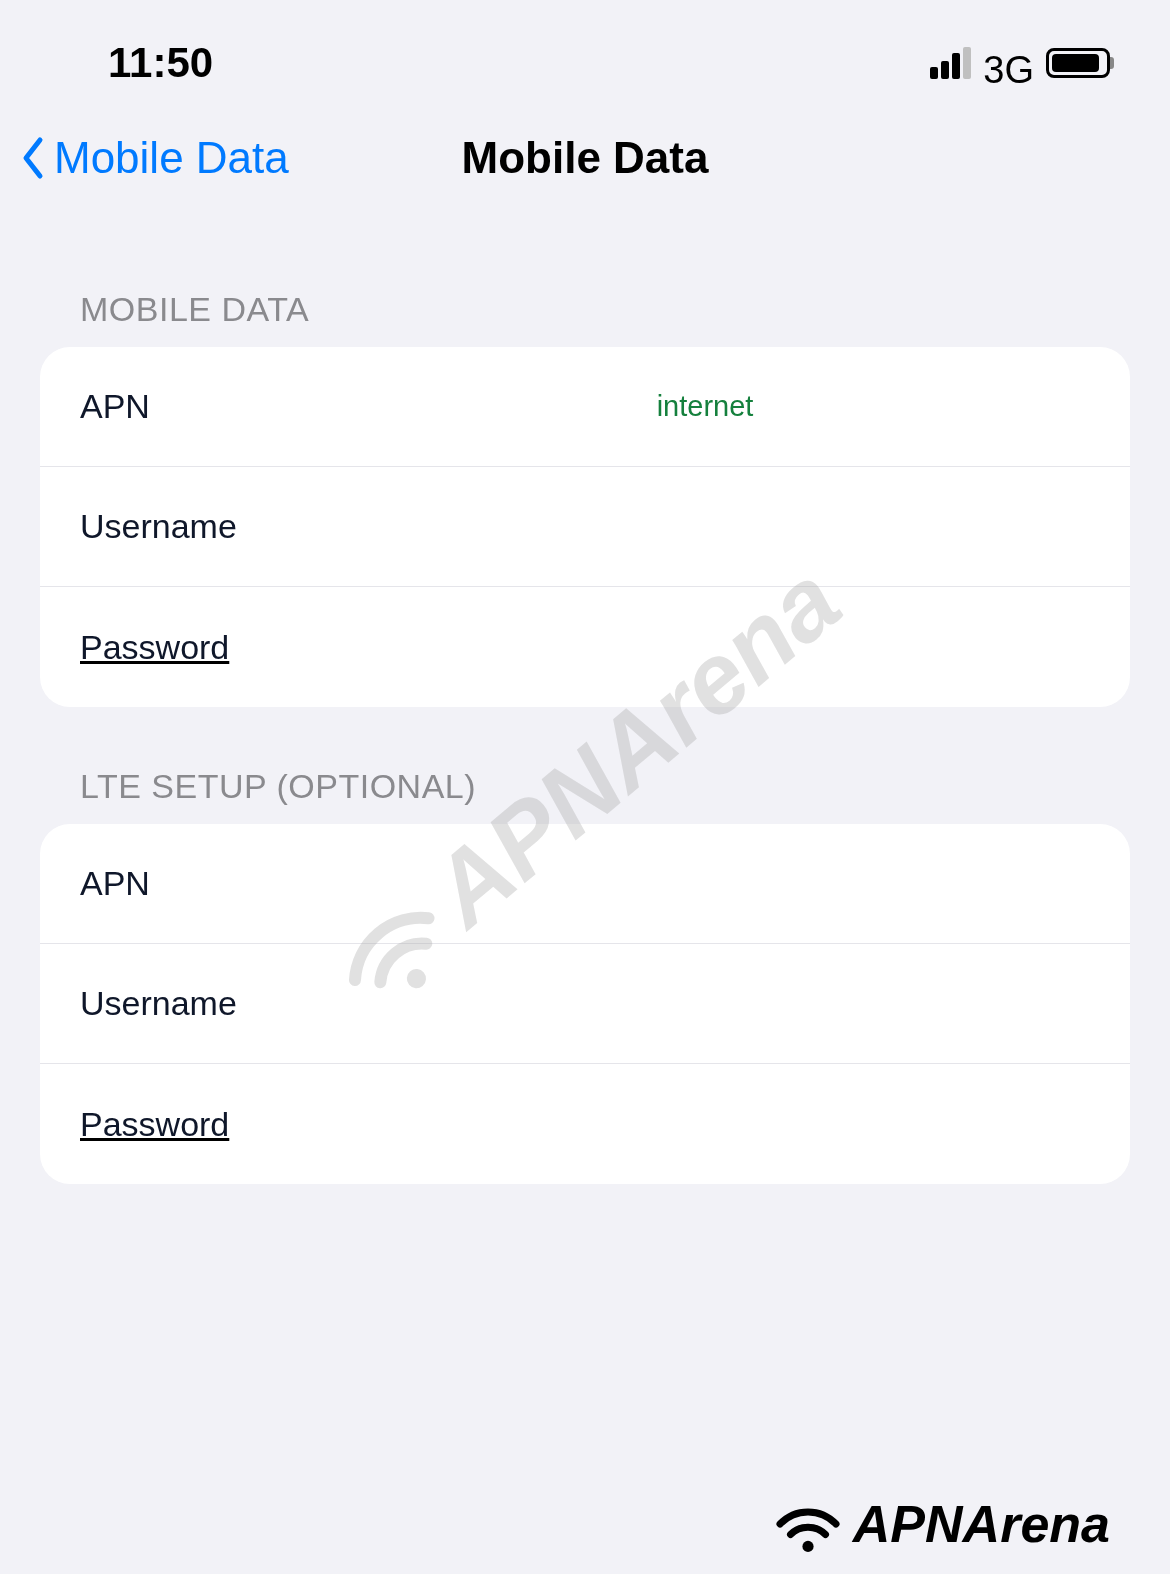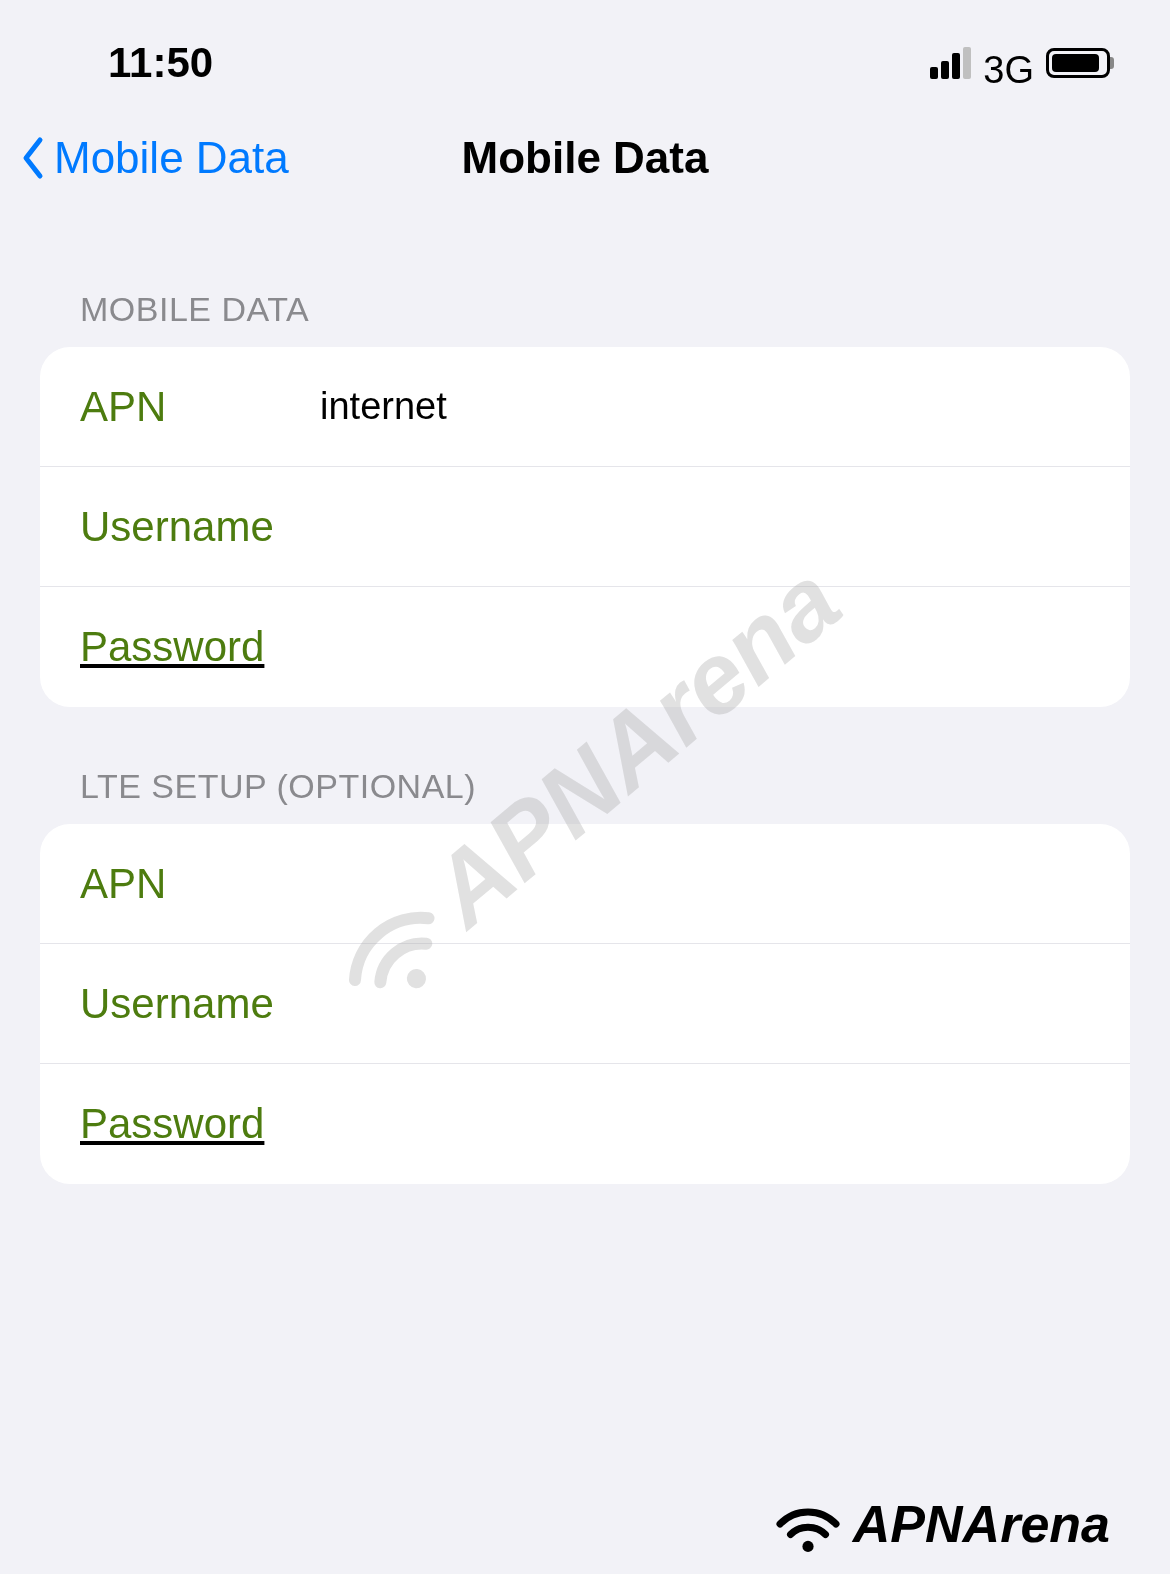--- a/index.html
+++ b/index.html
@@ -135,33 +135,34 @@
       align-items: center;
       padding: 0 40px;
       height: 120px;
       border-bottom: 1px solid #e5e5ea;
     }
     .row:last-child {
       border-bottom: none;
       text-decoration: underline;
     }
     .row-label {
-      font-size: 42px;
-      color: #4d7c0f;
+      font-size: 34px;
+      color: #0f172a;
       width: 240px;
       flex-shrink: 0;
     }
     .row-input {
-      font-size: 38px;
-      color: #000000;
+      font-size: 29px;
+      color: #15803d;
       border: none;
       outline: none;
       background: transparent;
       flex: 1;
       font-family: inherit;
+      text-align: center;
     }
     .watermark {
       position: absolute;
       top: 50%;
       left: 50%;
       transform: translate(-50%, -50%) rotate(-40deg);
       color: #aaa;
       opacity: 0.35;
       font-size: 100px;
       font-weight: 700;

